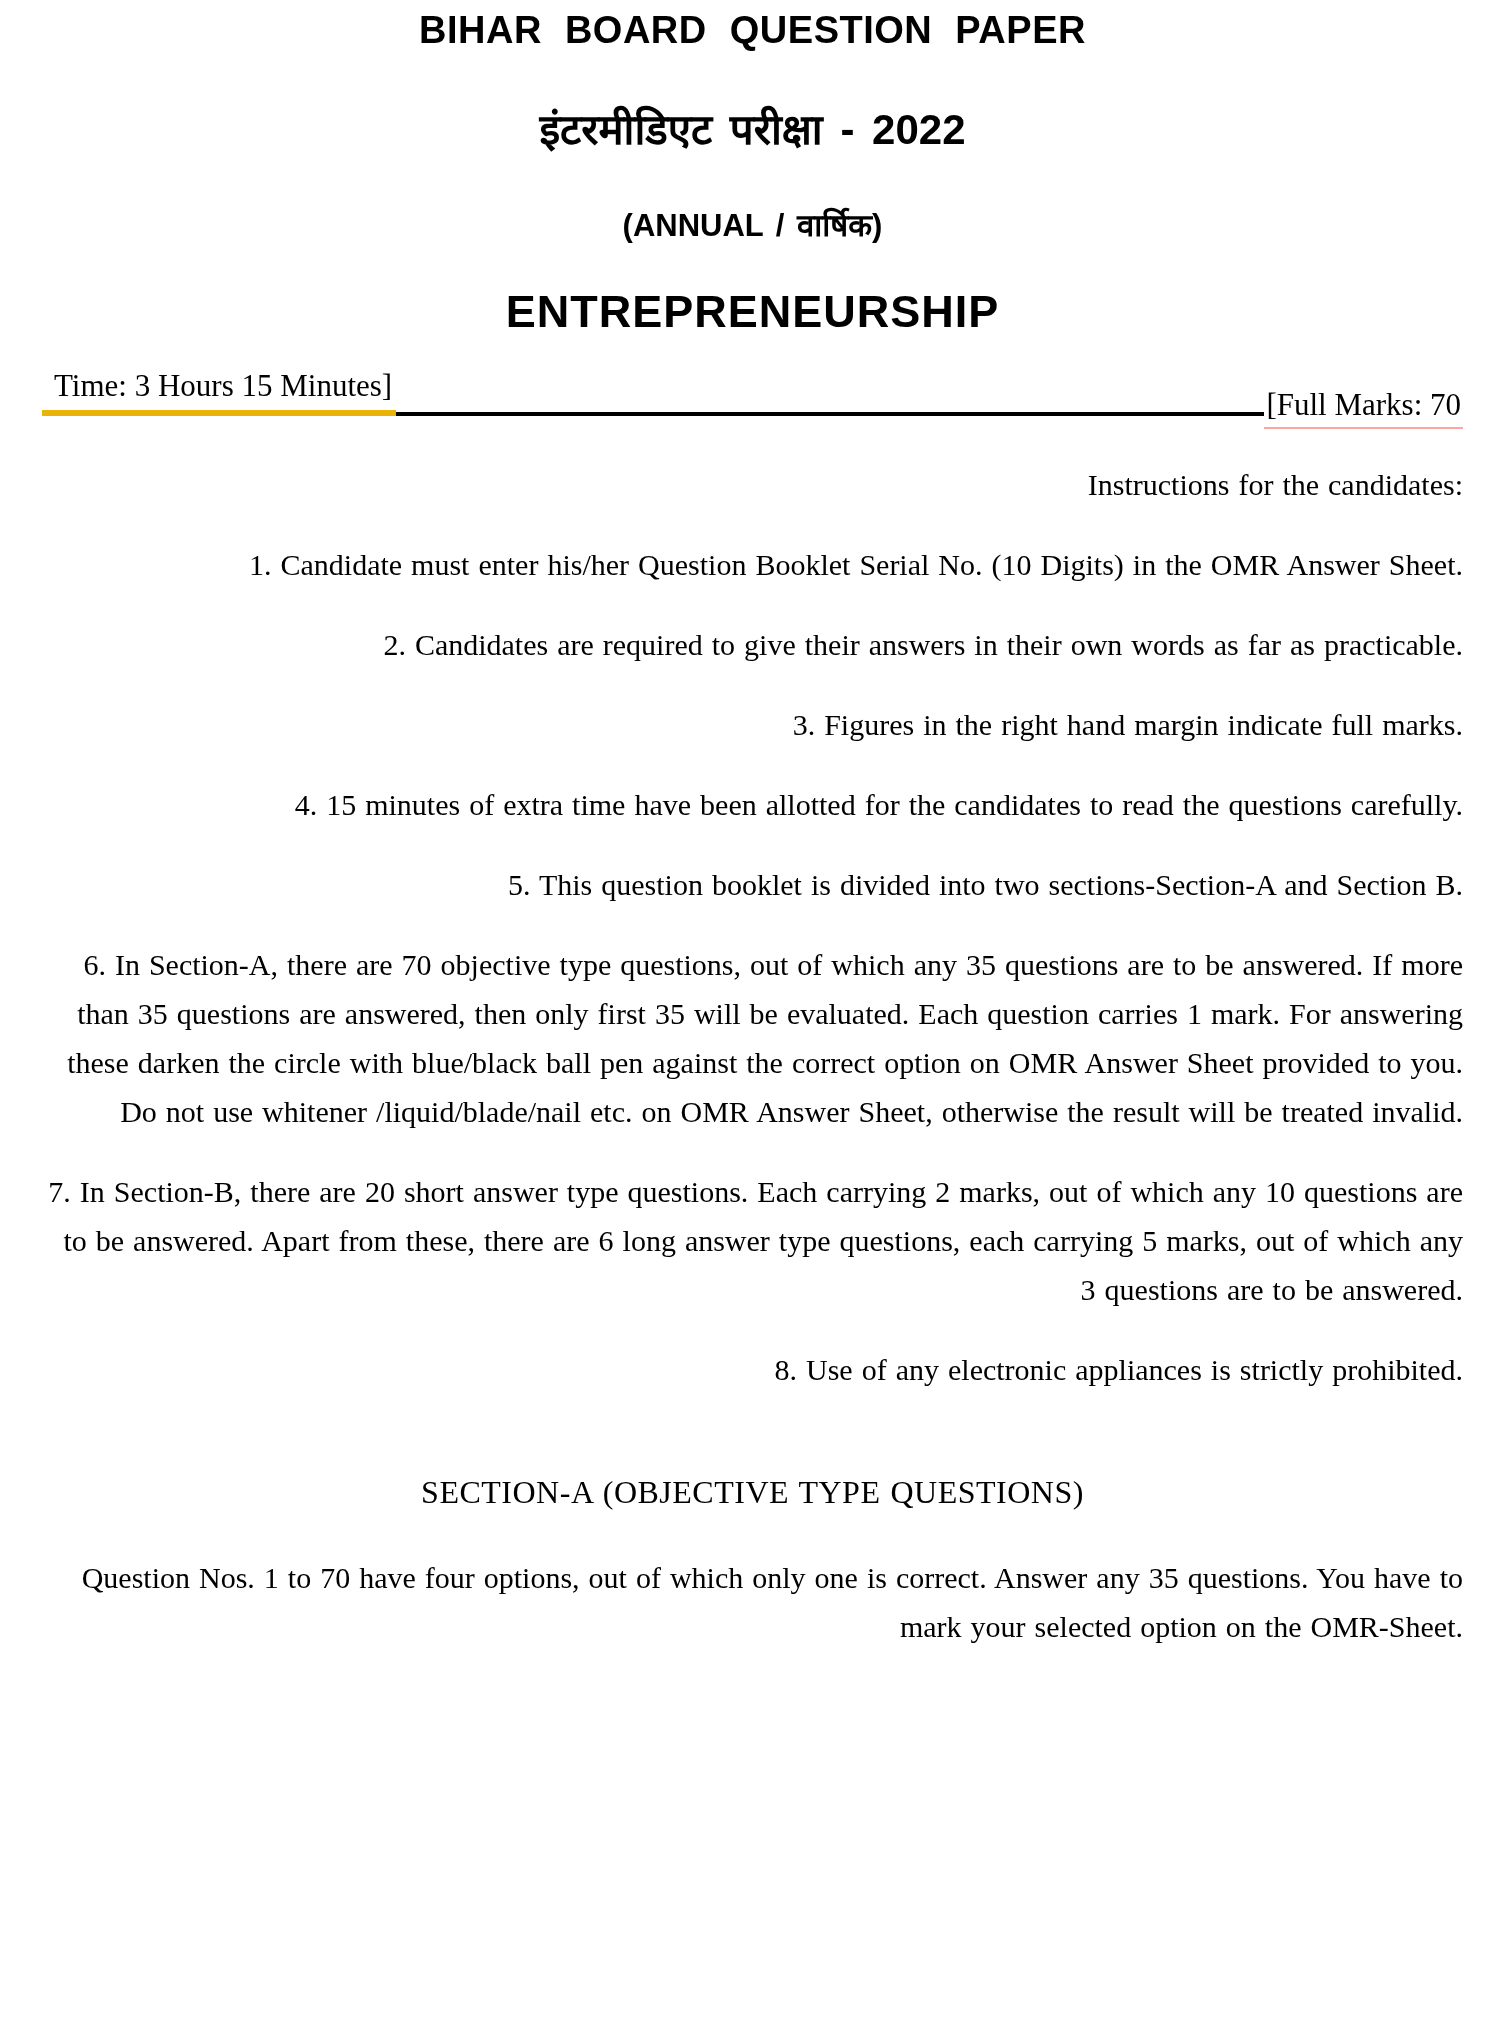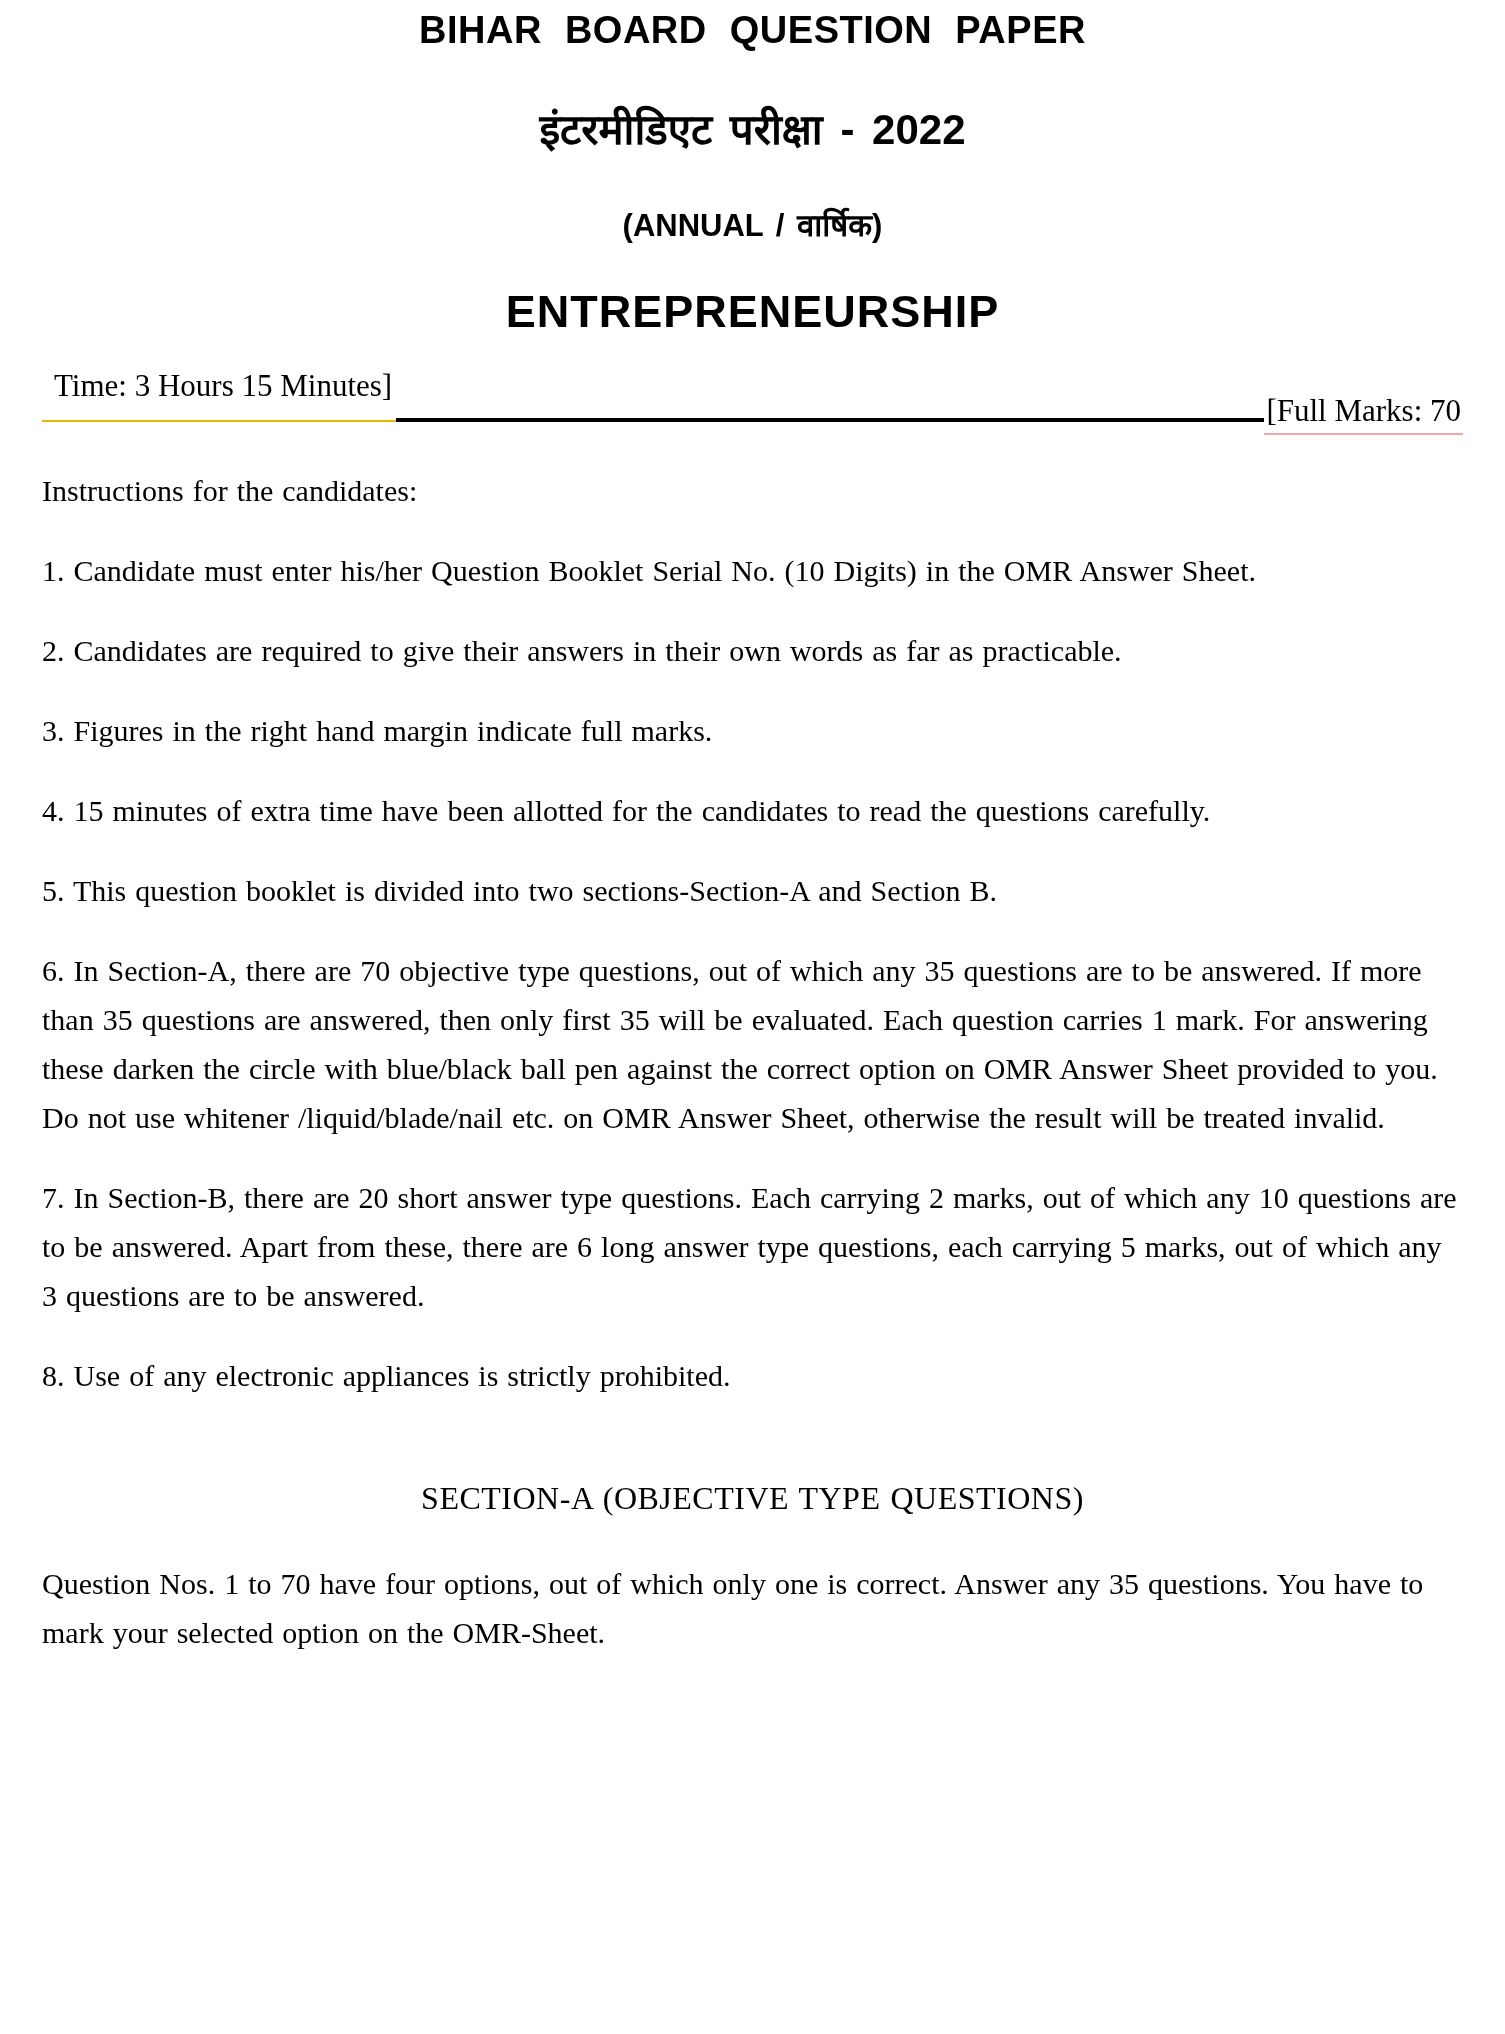--- a/index.html
+++ b/index.html
@@ -62,42 +62,43 @@
   .meta-row {
     margin-top: 28px;
     display: flex;
     align-items: flex-end;
     font-family: "Liberation Serif", serif;
     font-size: 31px;
     line-height: 40px;
   }
   .meta-left {
     white-space: nowrap;
-    border-bottom: 2px solid #eab308;
-    padding: 0 4px 14px 12px;
+    border-bottom: 6px solid #eab308;
+    padding: 0 4px 4px 12px;
   }
   .meta-fill {
     flex: 1 1 auto;
     border-bottom: 4px solid #000;
     height: 44px;
   }
   .meta-right {
     white-space: nowrap;
     border-bottom: 2px solid #fca5a5;
     padding: 0 2px 2px 2px;
     position: relative;
     top: 13px;
   }
   
   .body-text {
     font-family: "Liberation Serif", serif;
     font-size: 30px;
     line-height: 49px;
     word-spacing: 1.5px;
     color: #000000;
+    text-align: right;
   }
   .instructions-heading {
     margin-top: 44px;
   }
   .para {
     margin: 0 0 31px 0;
   }
   .paragraphs {
     margin-top: 31px;
   }

